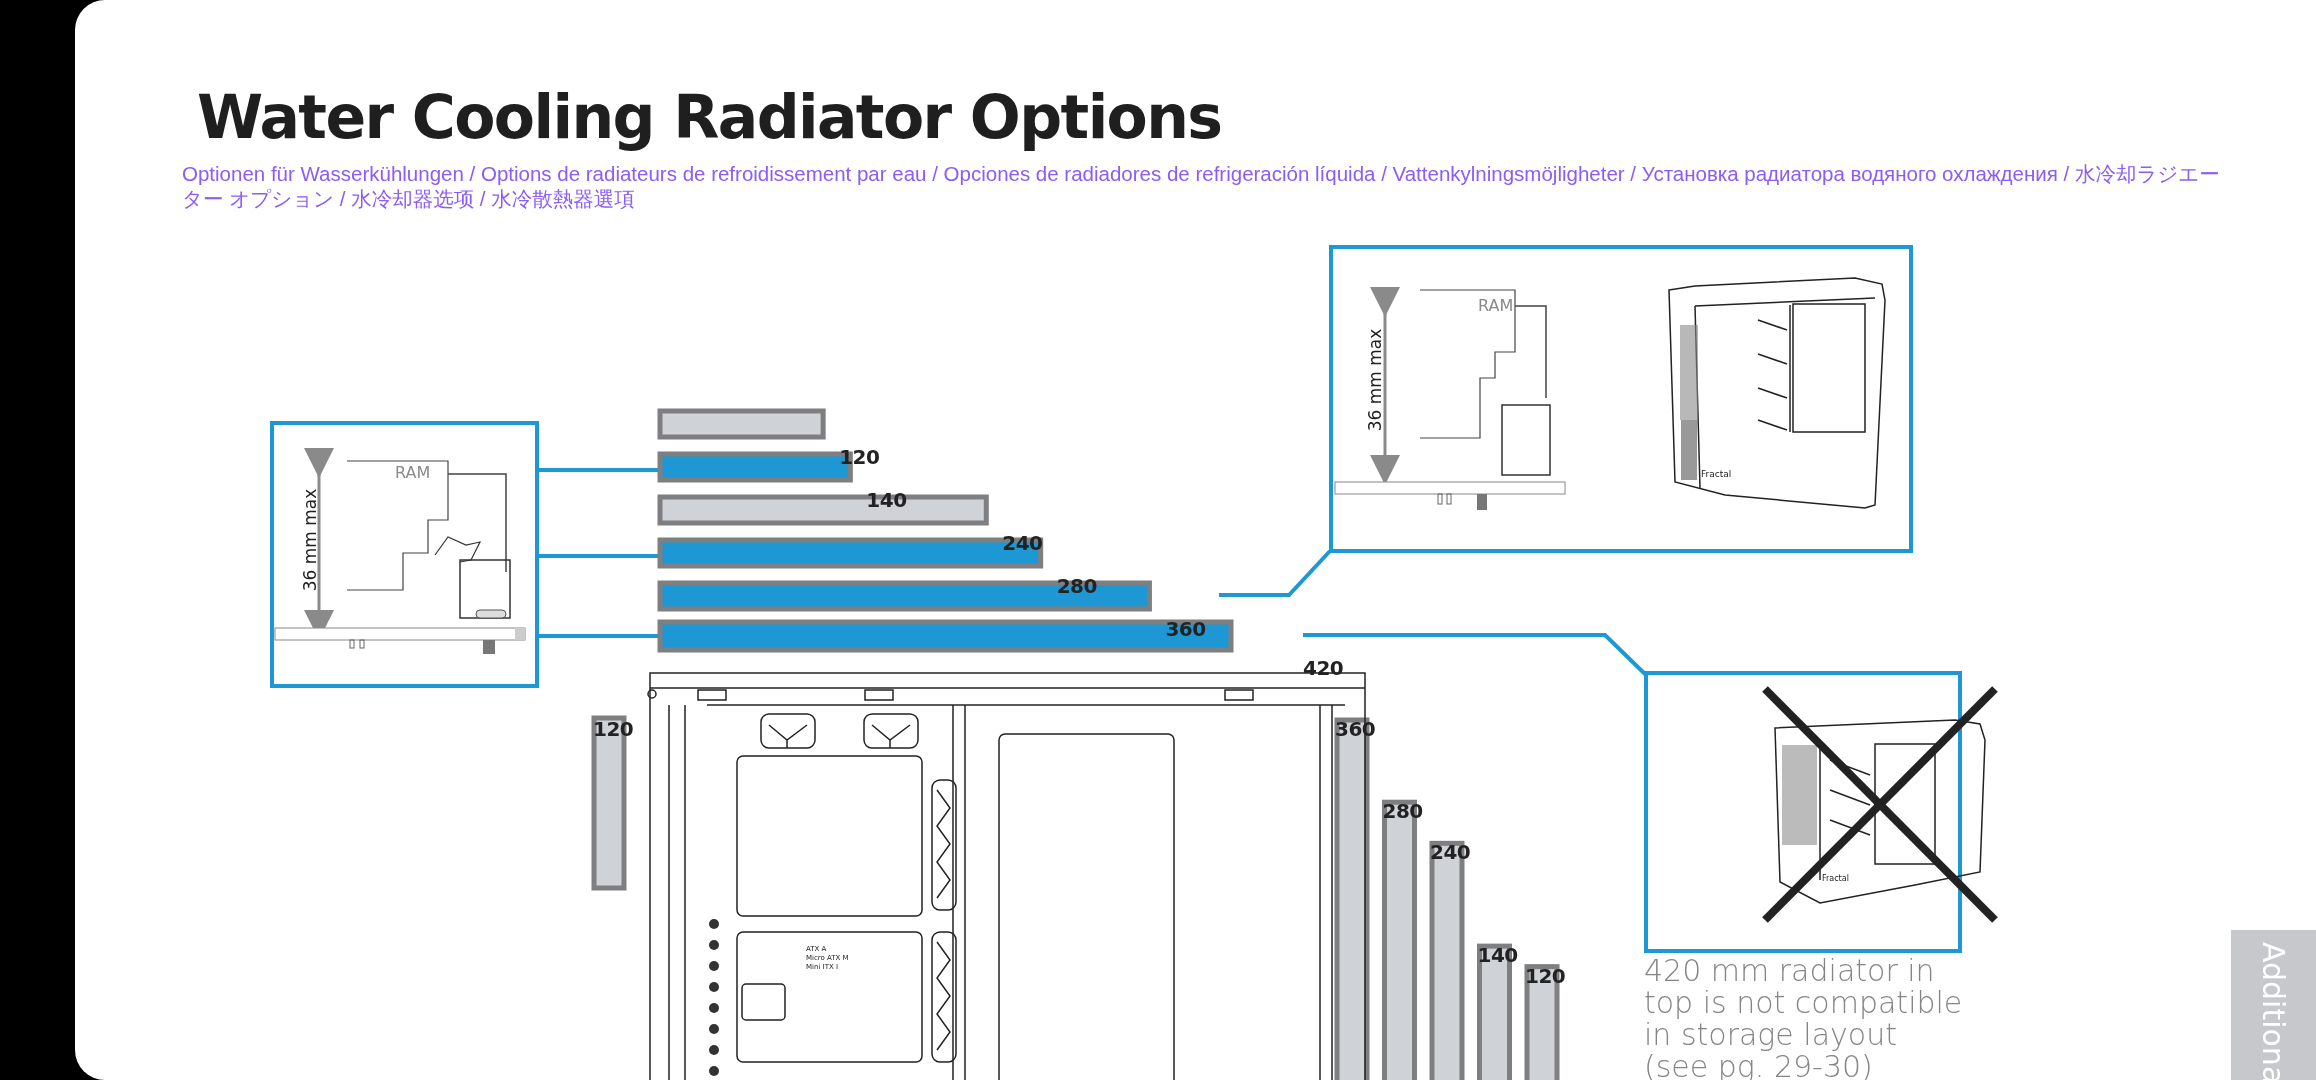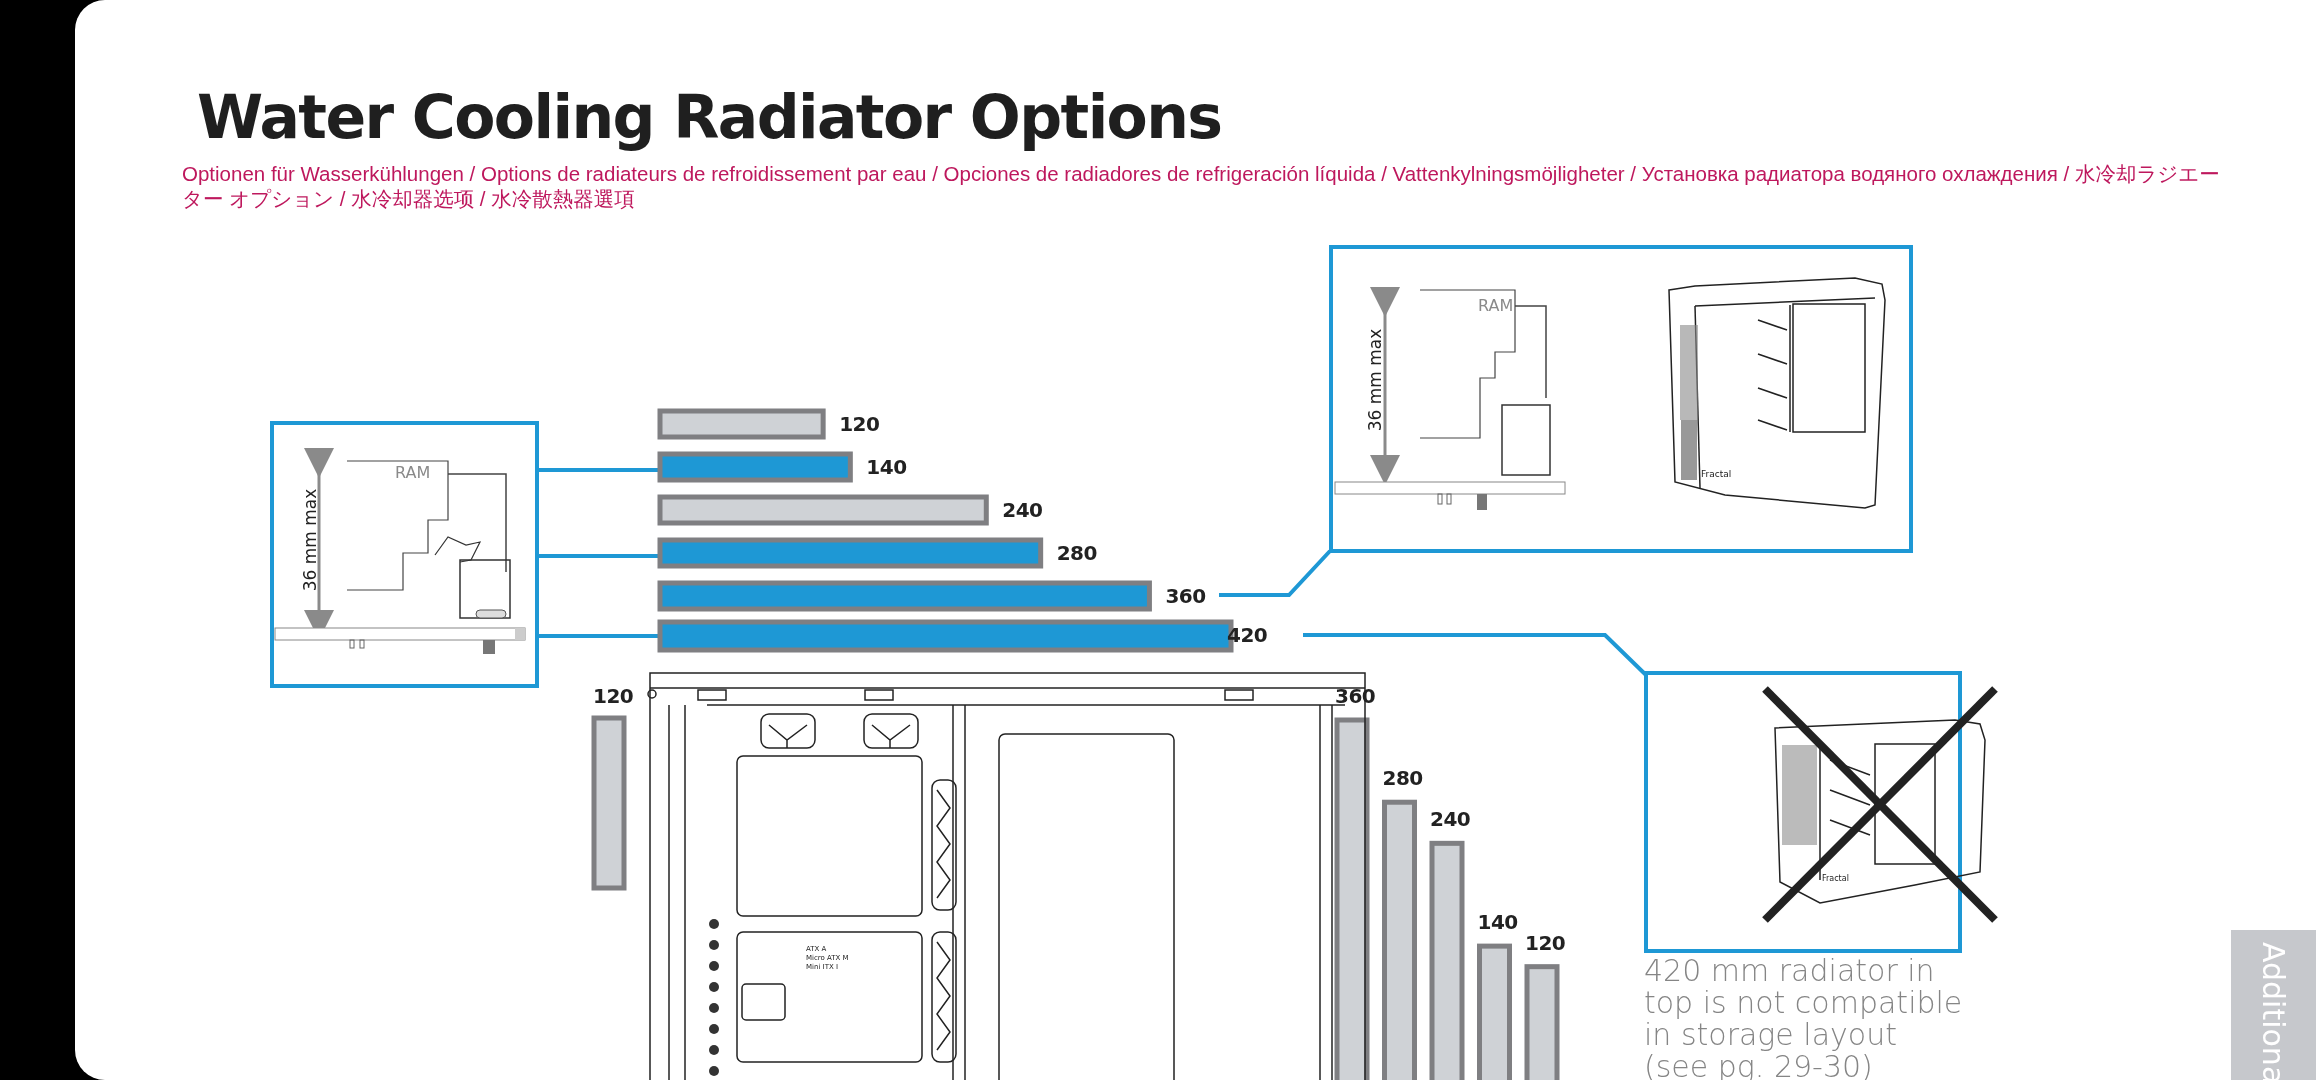--- a/index.html
+++ b/index.html
@@ -1,21 +1,21 @@
 <!DOCTYPE html>
 <html><head>
 <meta charset="utf-8">
 <style>
   html, body { margin:0; padding:0; }
   body { width:2316px; height:1080px; background:#000; overflow:hidden; position:relative; font-family:"DejaVu Sans", sans-serif; }
   .page { position:absolute; left:75px; top:0; width:2300px; height:1080px; background:#fff; border-top-left-radius:30px; border-bottom-left-radius:30px; overflow:hidden; }
   .title { position:absolute; left:122px; top:82px; font-family:"DejaVu Sans", sans-serif; font-size:60px; font-weight:bold; color:#1f1f1f; letter-spacing:-1.6px; white-space:nowrap; }
-  .subtitle { position:absolute; left:107px; top:161px; width:2050px; font-family:"Liberation Sans", sans-serif; font-size:20.5px; line-height:25px; color:#be185d; }
+  .subtitle { position:absolute; left:107px; top:161px; width:2050px; font-family:"Liberation Sans", sans-serif; font-size:20.5px; line-height:25px; color:#8b5cf6; }
   .abs { position:absolute; }
-  .lbl { position:absolute; font-family:"DejaVu Sans", sans-serif; font-size:20px; font-weight:bold; color:#222; letter-spacing:-0.5px; }
+  .lbl { position:absolute; font-family:"DejaVu Sans", sans-serif; font-size:20px; font-weight:bold; color:#222; letter-spacing:-0.5px;margin-top:33px; }
   .note { position:absolute; left:1569px; top:955px; width:320px; font-family:"DejaVu Sans", sans-serif; font-size:30px; line-height:32px; color:#858585; font-weight:300; }
   .sidetab { position:absolute; left:2231px; top:930px; width:90px; height:160px; background:#c6c8cc; }
   .sidetab span { position:absolute; left:60px; top:12px; transform-origin:0 0; transform:rotate(90deg); color:#fff; font-family:"DejaVu Sans", sans-serif; font-size:30px; white-space:nowrap; }
   svg text { font-family:"DejaVu Sans", sans-serif; }
 </style>
 </head>
 <body>
 
 <div class="page">
 
@@ -166,21 +166,21 @@
     <span style="position:absolute;left:-50px;top:50px;transform:rotate(-90deg);font-size:17px;color:#222;white-space:nowrap;width:120px;text-align:center;">36 mm max</span>
   </div>
   <span class="abs" style="left:1403px;top:296px;font-size:16px;color:#8a8a8a;">RAM</span>
 
   <div id="bar-labels">
       <span class="lbl" style="left: 764.143px; top: 412px;">120</span>
       <span class="lbl" style="left: 791.333px; top: 455px;">140</span>
       <span class="lbl" style="left: 927.286px; top: 498px;">240</span>
       <span class="lbl" style="left: 981.667px; top: 541px;">280</span>
       <span class="lbl" style="left: 1090.43px; top: 584px;">360</span>
-      <span class="lbl" style="left: 1152px; top: 623px;">420</span>
+      <span class="lbl" style="left: 1228px; top: 623px;">420</span>
       <span class="lbl" style="left: 518px; top: 684px;">120</span>
       <span class="lbl" style="left: 1260px; top: 684px;">360</span>
       <span class="lbl" style="left: 1307.5px; top: 766.222px;">280</span>
       <span class="lbl" style="left: 1355px; top: 807.333px;">240</span>
       <span class="lbl" style="left: 1402.5px; top: 910.111px;">140</span>
       <span class="lbl" style="left: 1450px; top: 930.667px;">120</span>
     </div>
 
   <div class="note">420 mm radiator in top is not compatible in storage layout (see pg. 29-30)</div>
 

